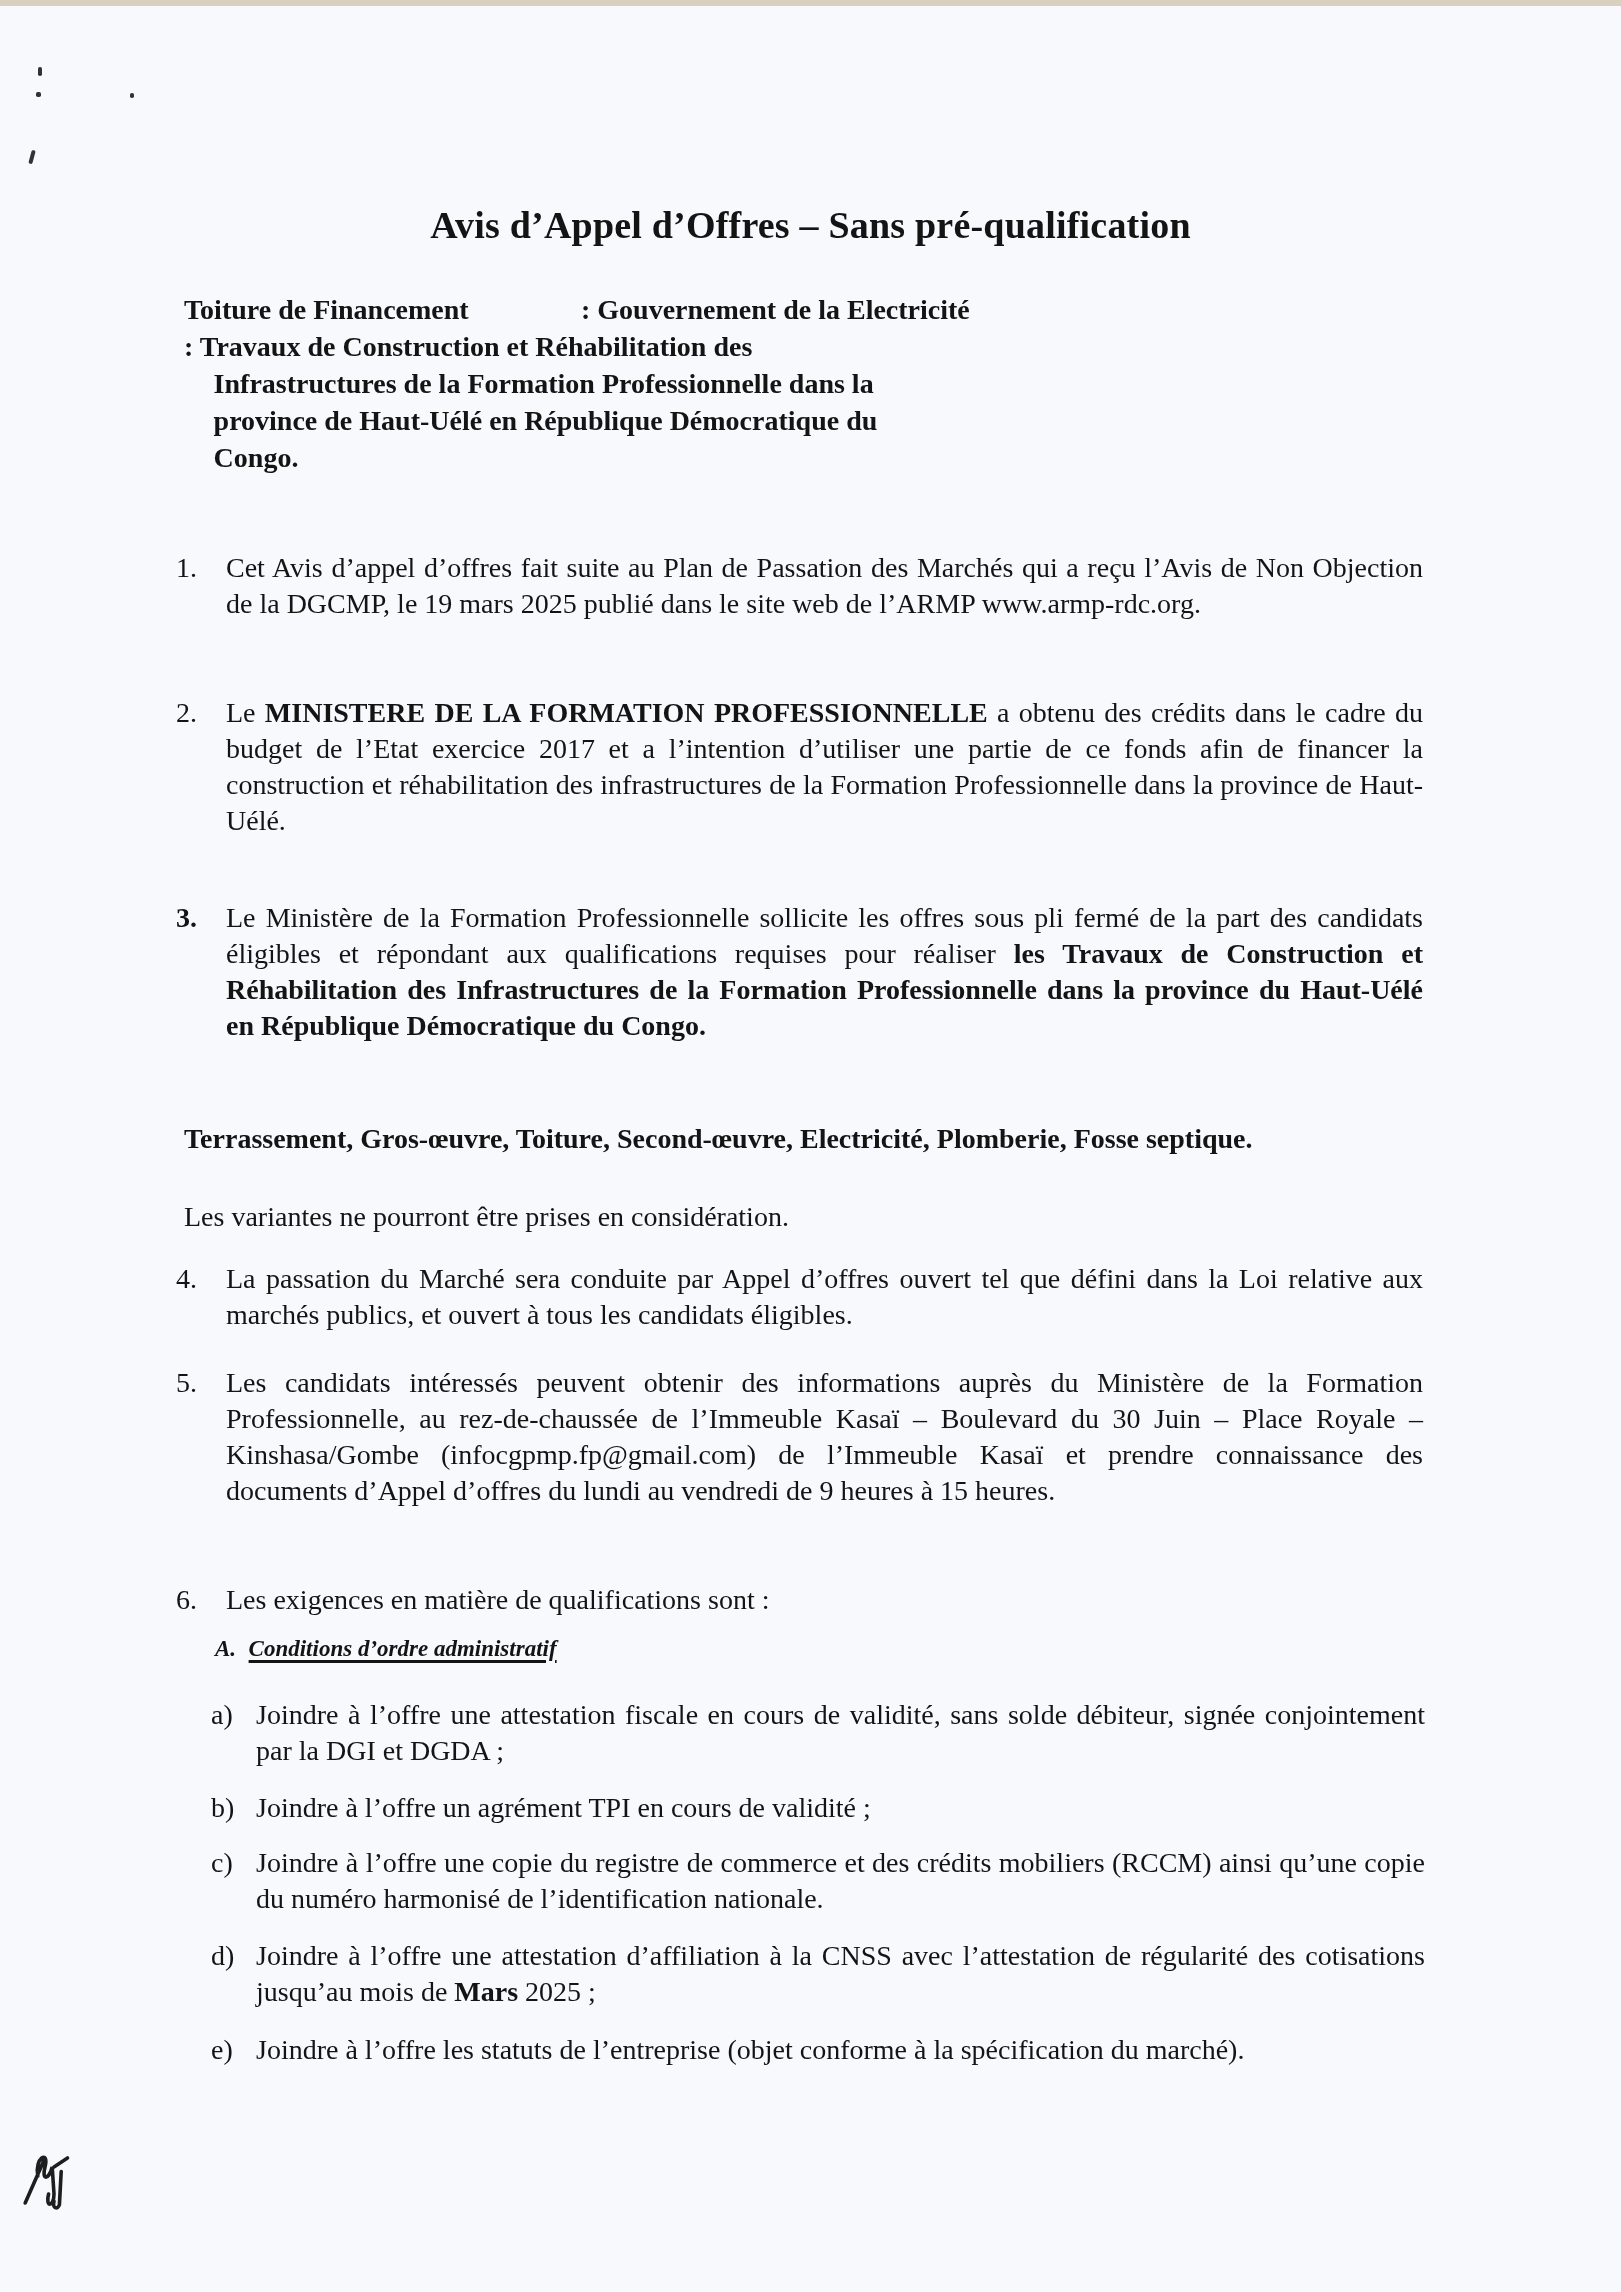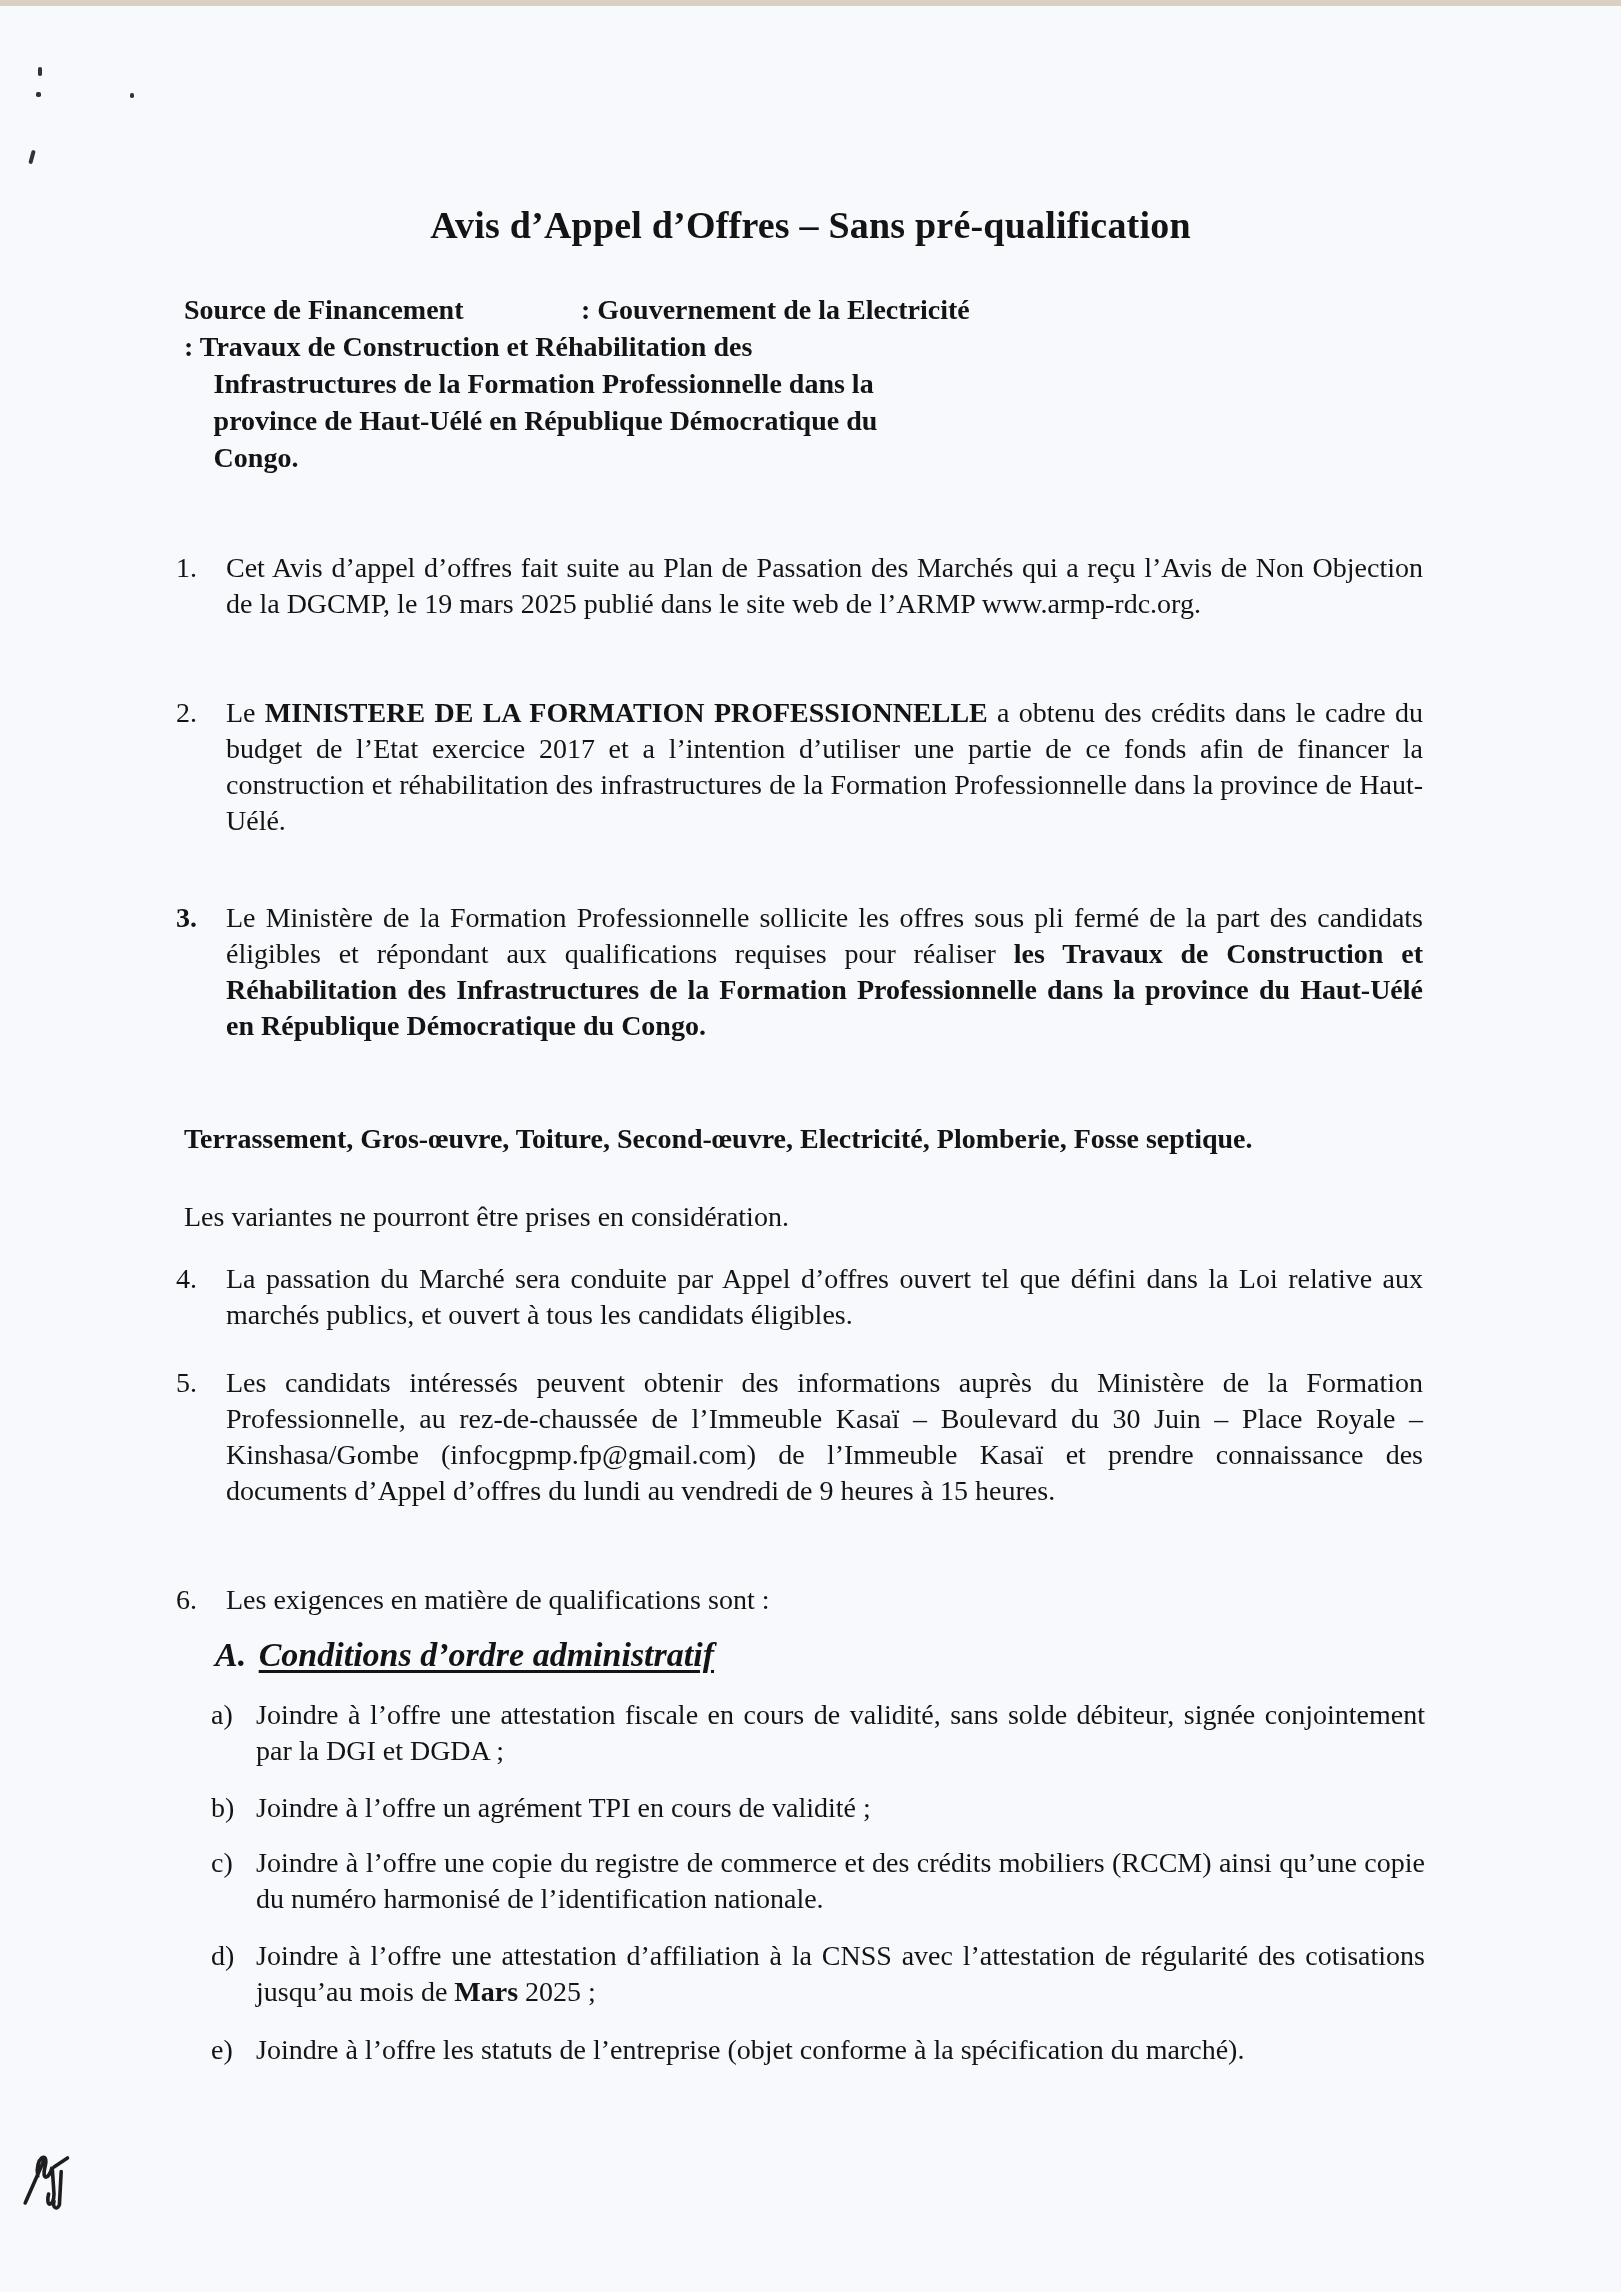--- a/index.html
+++ b/index.html
@@ -25,21 +25,21 @@
   .meta-cont { padding-left: 29.6px; }
 
   .item { position: absolute; left: 176px; width: 1247px; font-size: 28px; line-height: 36px; }
   .item .num { position: absolute; left: 0; top: 0; }
   .item .body { margin-left: 50px; text-align: justify; }
   .bold { font-weight: bold; }
   .bold-line { position: absolute; left: 184px; font-size: 28px; font-weight: bold; }
   .plain-line { position: absolute; left: 184px; font-size: 28px; }
 
   .section-head {
-    position: absolute; left: 215px; top: 1632px; font-size: 34px; font-style: italic; font-weight: bold;
+    position: absolute; left: 215px; top: 1632px; font-size: 23px; font-style: italic; font-weight: bold;
   }
   .section-head .lbl { text-decoration: underline; text-decoration-thickness: 2.7px; text-underline-offset: 3.6px; margin-left: 12.5px; }
 
   .sub { position: absolute; left: 211px; width: 1214px; font-size: 28px; line-height: 36px; }
   .sub .num { position: absolute; left: 0; top: 0; }
   .sub .body { margin-left: 45px; text-align: justify; }
 
   .mark { position: absolute; background: #333; border-radius: 1.8px; }
   .signature { position: absolute; left: 18px; top: 2136px; width: 72px; height: 72px; }
 </style>
@@ -52,21 +52,21 @@
 
   <div class="mark" style="left:38px;top:63px;width:3.6px;height:9px;"></div>
   <div class="mark" style="left:36px;top:88px;width:4.5px;height:5.4px;"></div>
   <div class="mark" style="left:130px;top:89px;width:3.6px;height:4.5px;"></div>
   <div class="mark" style="left:30px;top:146px;width:3.6px;height:14.3px;transform:rotate(15deg);"></div>
 
   <div class="title">Avis d’Appel d’Offres – Sans pré-qualification</div>
 
   <div class="meta">
     <div class="meta-row">
-      <div class="meta-label">Source de Financement</div>
+      <div class="meta-label">Toiture de Financement</div>
       <div class="meta-value">: Gouvernement de la Electricité</div>
     </div>
     <div class="meta-row">
       <div class="meta-value">
         <div>: Travaux de Construction  et Réhabilitation des</div>
         <div class="meta-cont">Infrastructures de la Formation Professionnelle dans la</div>
         <div class="meta-cont">province de Haut-Uélé en République Démocratique du</div>
         <div class="meta-cont">Congo.</div>
       </div>
     </div>

